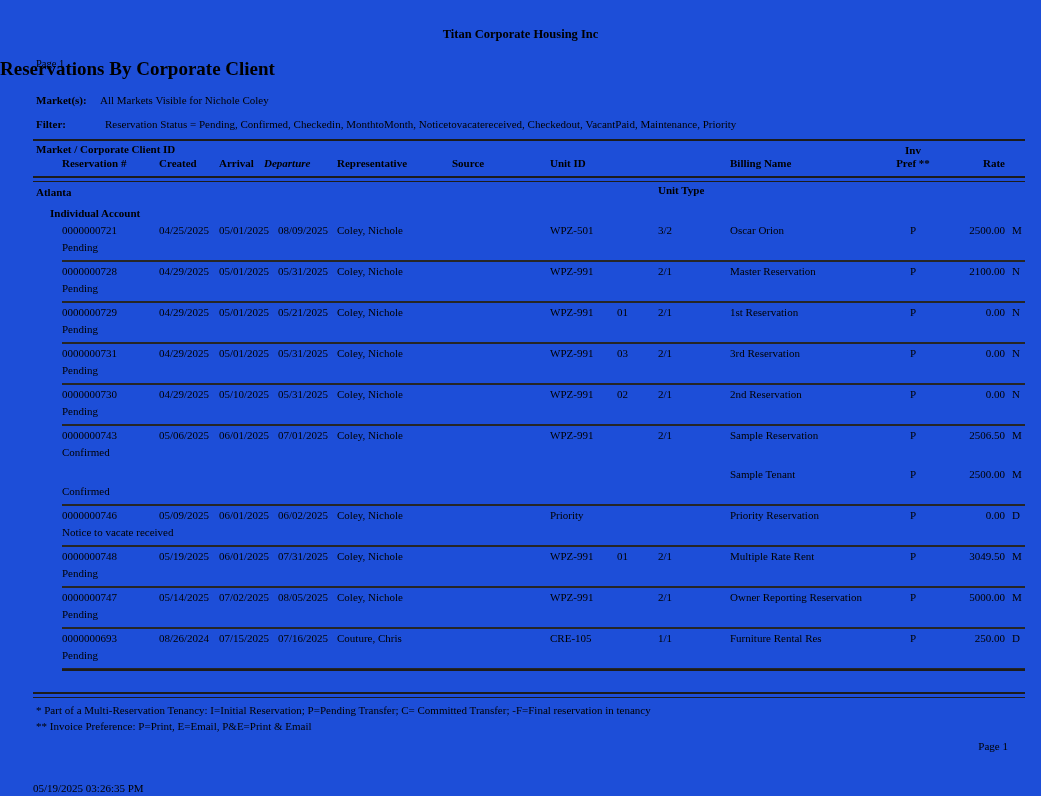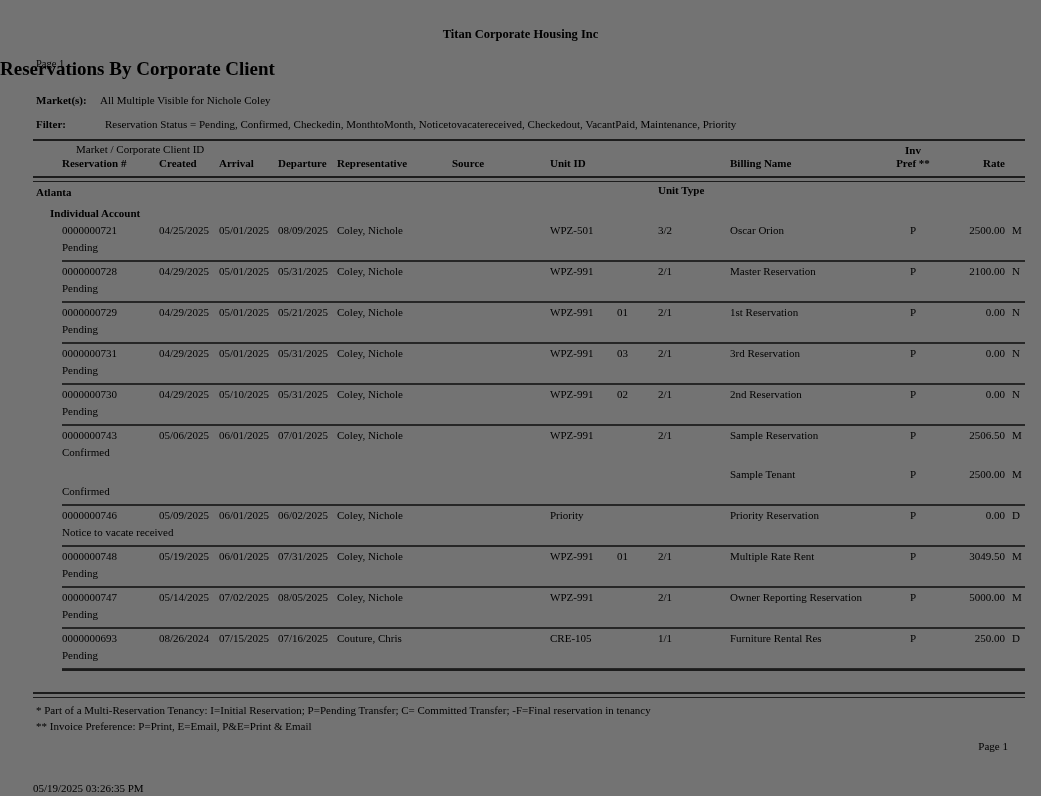--- a/index.html
+++ b/index.html
@@ -3,46 +3,46 @@
 <meta charset="utf-8">
 <style>
   html,body { margin:0; padding:0; background:#ffffff; }
   body {
     width:1041px; height:796px;
     font-family:"Liberation Serif", serif;
     color:#000;
     position:relative;
     overflow:hidden;
   }
-  .page { position:absolute; inset:0; width:1041px; height:796px; background:#737373; }
+  .page { position:absolute; inset:0; width:1041px; height:796px; background:#1d4ed8; }
   .abs { position:absolute; white-space:nowrap; }
 
   
   .company { top:27px; left:0; width:100%; text-align:center; font-size:12.5px; font-weight:bold; }
   .page-top { top:58px; left:36px; font-size:10.5px; }
   .report-title { top:58px; left:0; width:100%; font-size:19px; font-weight:bold; }
   .markets-label { top:94px; left:36px; font-size:11px; font-weight:bold; }
   .markets-value { top:94px; left:100px; font-size:11px; }
   .filter-label { top:118px; left:36px; font-size:11px; font-weight:bold; }
   .filter-value { top:118px; left:105px; font-size:11px; }
 
   
   .tbl-left { left:33px; width:992px; }
   .line-top { top:139px; height:0; border-top:2px solid #1c1c1c; }
   .dbl-line-hdr { top:176px; height:3px; border-top:2px solid #1c1c1c; border-bottom:1px solid #1c1c1c; }
   .end-line { top:669px; left:62px; width:963px; height:0; border-top:2px solid #1c1c1c; }
   .dbl-line-footer { top:692px; height:3px; border-top:2px solid #1c1c1c; border-bottom:1px solid #1c1c1c; }
 
   
-  .grp-col { top:143px; left:36px; font-size:11px; font-weight:normal;margin-left:40px; }
+  .grp-col { top:143px; left:36px; font-size:11px; font-weight:bold; }
   .hdr { position:absolute; top:157px; font-size:11px; font-weight:bold; white-space:nowrap; }
   .hdr-invpref { position:absolute; top:144px; left:888px; width:50px; font-size:11px; font-weight:bold; text-align:center; line-height:13px; }
   
   .h-res { left:62px; } .h-created { left:159px; } .h-arrival { left:219px; }
-  .h-departure { left:278px; } .h-rep { left:337px; } .h-source { left:452px; }
+  .h-departure { left:264px;font-style:italic; } .h-rep { left:337px; } .h-source { left:452px; }
   .h-unitid { left:550px; } .h-unittype { left:658px;margin-top:27px; } .h-billing { left:730px; }
   .h-rate { left:895px; width:110px; text-align:right; padding-right:3px; }
 
   
   .market-group { top:186px; left:36px; font-size:11px; font-weight:bold; }
   .account-group { top:207px; left:50px; font-size:11px; font-weight:bold; }
 
   
   #rows { position:absolute; top:224px; left:33px; width:992px; }
   .row-block { position:relative; height:41px; }
@@ -71,21 +71,21 @@
 </style>
 </head>
 <body>
 
 <div class="page">
 
   <div class="abs company">Titan Corporate Housing Inc</div>
   <div class="abs page-top">Page 1</div>
   <div class="abs report-title">Reservations By Corporate Client</div>
   <div class="abs markets-label">Market(s):</div>
-  <div class="abs markets-value">All Multiple Visible for Nichole Coley</div>
+  <div class="abs markets-value">All Markets Visible for Nichole Coley</div>
   <div class="abs filter-label">Filter:</div>
   <div class="abs filter-value">Reservation Status = Pending, Confirmed, Checkedin, MonthtoMonth, Noticetovacatereceived, Checkedout, VacantPaid, Maintenance, Priority</div>
 
   <div class="abs tbl-left line-top"></div>
   <div class="abs grp-col">Market  / Corporate Client ID</div>
   <span class="hdr h-res">Reservation  #</span>
   <span class="hdr h-created">Created</span>
   <span class="hdr h-arrival">Arrival</span>
   <span class="hdr h-departure">Departure</span>
   <span class="hdr h-rep">Representative</span>

